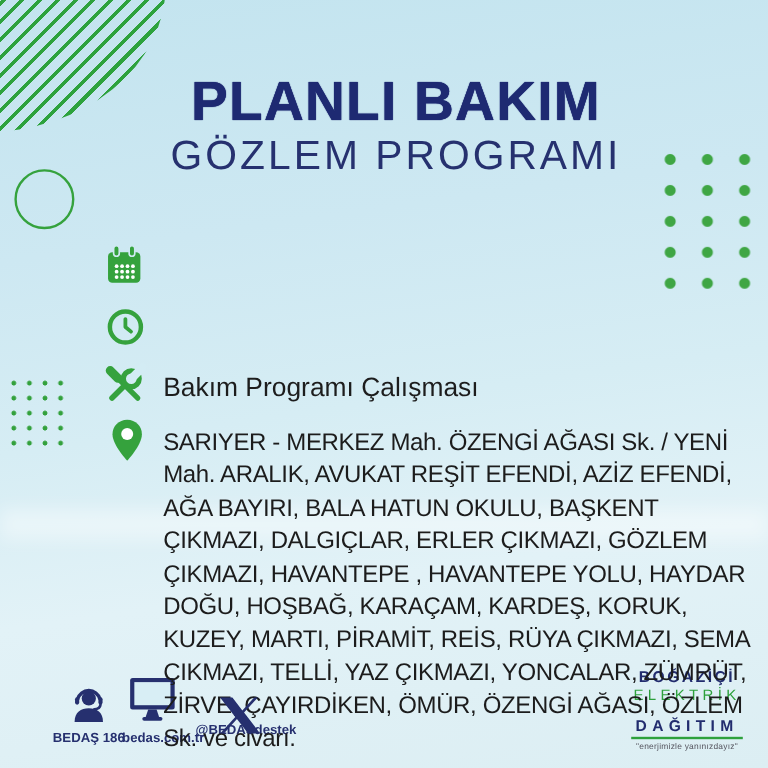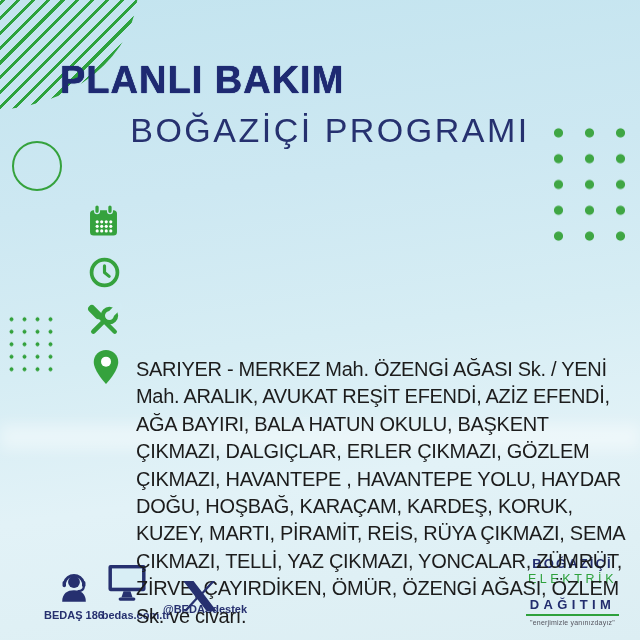--- a/index.html
+++ b/index.html
@@ -25,22 +25,22 @@
   }
   .dots-right {
     position:absolute; left:543px; top:120px; width:92px; height:128px;
     background-image:radial-gradient(circle,#3fa644 4.1px, rgba(0,0,0,0) 5px);
     background-size:31px 25.8px;
   }
   .light-band { position:absolute; left:0; top:424px; width:640px; height:26px;
     background:rgba(255,255,255,.4); filter:blur(7px); }
   
   .title1 {
-    position:absolute; left:60px; top:61px; width:540px; 
-    font-size:38px; line-height:1; font-weight:700; color:#1e2a72; letter-spacing:1px;
+    position:absolute; left:60px; top:61px; width:540px; text-align:center;
+    font-size:46px; line-height:1; font-weight:700; color:#1e2a72; letter-spacing:1px;
     text-shadow:0 0 .7px #1e2a72, 0 0 .7px #1e2a72;
   }
   .title2 {
     position:absolute; left:60px; top:113px; width:540px; text-align:center;
     font-size:34px; line-height:1; font-weight:500; color:#26316f; letter-spacing:2.5px;
   }
   
   .ic { position:absolute; }
   .detail { position:absolute; color:#1d1d1d; letter-spacing:.3px; white-space:nowrap; }
   .d-date { left:136px; top:207px; font-size:25px; }
@@ -71,21 +71,21 @@
 
 <div class="canvas">
 
   <div class="stripes"></div>
   <div class="deco-circle"></div>
   <div class="dots-left"></div>
   <div class="dots-right"></div>
   <div class="light-band"></div>
 
   <div class="title1">PLANLI BAKIM</div>
-  <div class="title2">BOĞAZİÇİ PROGRAMI</div>
+  <div class="title2">GÖZLEM PROGRAMI</div>
 
   <svg class="ic" style="left:87px;top:203px" width="33" height="36" viewBox="0 0 24 26">
     <rect x="2.2" y="5.2" width="19.6" height="18.4" rx="2.6" fill="#35a23d"></rect>
     <rect x="5.6" y="1.2" width="3.4" height="6.4" rx="1.7" fill="#35a23d" stroke="#cfe9f2" stroke-width="1"></rect>
     <rect x="15" y="1.2" width="3.4" height="6.4" rx="1.7" fill="#35a23d" stroke="#cfe9f2" stroke-width="1"></rect>
     <g fill="#ffffff">
       <circle cx="7.4" cy="13.6" r="1.15"></circle>
         <circle cx="10.7" cy="13.6" r="1.15"></circle>
         <circle cx="14" cy="13.6" r="1.15"></circle>
         <circle cx="17.3" cy="13.6" r="1.15"></circle>
@@ -105,20 +105,21 @@
     <path d="M12 7.2 V12 L15.4 14.8" fill="none" stroke="#35a23d" stroke-width="2.3" stroke-linecap="round" stroke-linejoin="round"></path>
   </svg>
 
   <svg class="ic" style="left:86px;top:303px" width="36" height="36" viewBox="0 0 24 24">
     <path d="M4.6 4.6 L19.2 19.2" stroke="#35a23d" stroke-width="2.9" stroke-linecap="round"></path>
     <path d="M3.9 3.9 L8.2 8.2" stroke="#35a23d" stroke-width="5" stroke-linecap="round"></path>
     <path d="M4.9 19.1 L12.3 11.7" stroke="#35a23d" stroke-width="3.1" stroke-linecap="round"></path>
     <circle cx="15.6" cy="8.4" r="4.4" fill="none" stroke="#35a23d" stroke-width="2.9"></circle>
     <path d="M15.6 8.4 L22 2" stroke="#d3ecf4" stroke-width="4.6" stroke-linecap="round"></path>
   </svg>
+  <div class="detail d-type">Bakım Programı Çalışması</div>
 
   <svg class="ic" style="left:91px;top:348px" width="30" height="42" viewBox="0 0 24 33">
     <path d="M12 1.2 C6.4 1.2 2.2 5.5 2.2 10.8 c0 7.4 9.8 17.6 9.8 17.6 s9.8-10.2 9.8-17.6 C21.8 5.5 17.6 1.2 12 1.2 z" fill="#35a23d"></path>
     <circle cx="12" cy="10.6" r="4" fill="#ffffff"></circle>
   </svg>
   <div class="address">SARIYER - MERKEZ Mah. ÖZENGİ AĞASI Sk. / YENİ Mah. ARALIK, AVUKAT REŞİT EFENDİ, AZİZ EFENDİ, AĞA BAYIRI, BALA HATUN OKULU, BAŞKENT ÇIKMAZI, DALGIÇLAR, ERLER ÇIKMAZI, GÖZLEM ÇIKMAZI, HAVANTEPE , HAVANTEPE YOLU, HAYDAR DOĞU, HOŞBAĞ, KARAÇAM, KARDEŞ, KORUK, KUZEY, MARTI, PİRAMİT, REİS, RÜYA ÇIKMAZI, SEMA ÇIKMAZI, TELLİ, YAZ ÇIKMAZI, YONCALAR, ZÜMRÜT, ZİRVE, ÇAYIRDİKEN, ÖMÜR, ÖZENGİ AĞASI, ÖZLEM Sk. ve civarı.</div>
 
   <svg class="agent-ic" width="42" height="40" viewBox="0 0 24 23">
     <circle cx="12" cy="9.2" r="3.4" fill="#26306f"></circle>
     <path d="M5.2 20.5 C5.2 15.7 8.2 13.9 12 13.9 C15.8 13.9 18.8 15.7 18.8 20.5 Z" fill="#26306f"></path>

